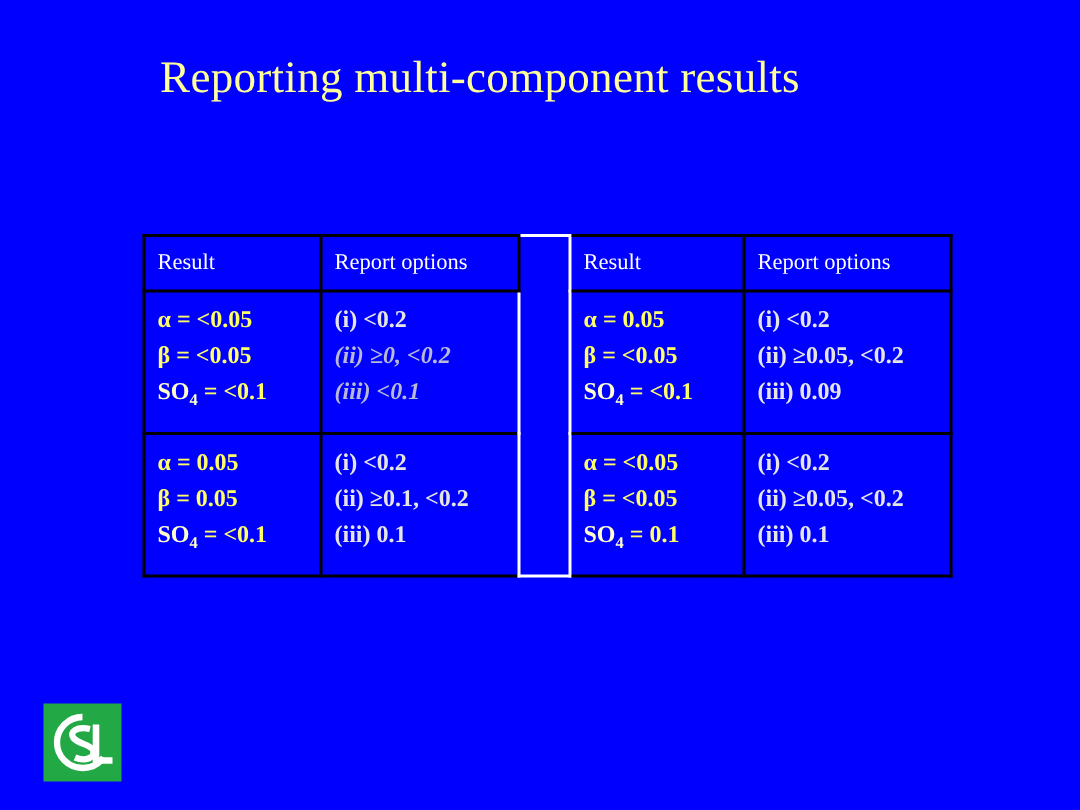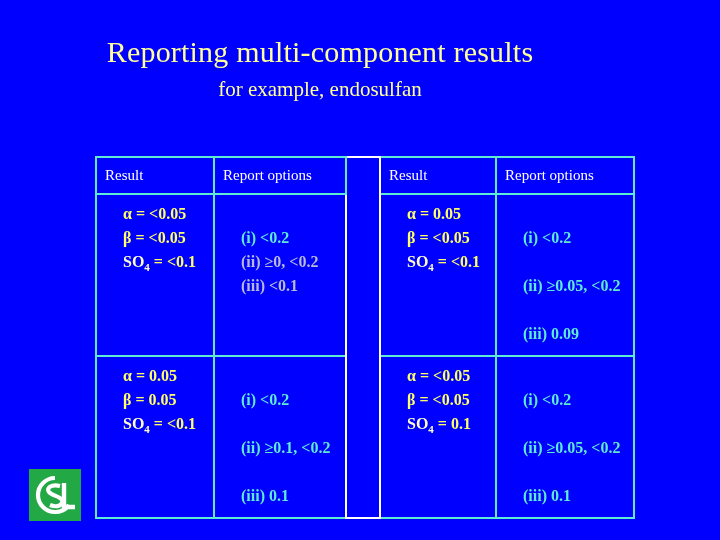--- a/index.html
+++ b/index.html
@@ -41,40 +41,40 @@
   
   .results-table {
     position: absolute;
     left: 95px;
     top: 156px;
     width: 540px;
     border-collapse: collapse;
     table-layout: fixed;
   }
   .results-table td {
-    border: 2px solid #5eead4;
+    border: 2px solid #000000;
     padding: 0;
     vertical-align: top;
     background: #0000ff;
   }
   .results-table td.spacer-cell {
     border-top: 2px solid #ffffff;
     border-bottom: 2px solid #ffffff;
     border-left: 2px solid #ffffff;
     border-right: 2px solid #ffffff;
   }
 
   .col-result   { width: 118px; }
   .col-options  { width: 132px; }
   .col-spacer   { width: 34px; }
   .col-result2  { width: 116px; }
   .col-options2 { width: 138px; }
 
   .cell-pad {
-    padding: 7px 0 9px 26px;
+    padding: 7px 0 9px 8px;
   }
   .cell-pad-head {
     padding: 8px 0 9px 8px;
   }
 
   
   .head-text {
     color: #ffffff;
     font-size: 15px;
     line-height: 18px;
@@ -85,25 +85,25 @@
   .line {
     font-size: 16px;
     line-height: 24px;
     white-space: nowrap;
     font-weight: bold;
   }
   .line.result {
     color: #ffff66;
   }
   .line.opt {
-    color: #5eead4;
-    margin-top: 24px;
+    color: #e5e5e5;
   }
   .line.dim {
     color: #b9b9d6;
+    font-style: italic;
   }
   .line .sym {
     color: #ffff66;
   }
   .line .sub {
     font-size: 11px;
     vertical-align: sub;
   }
   .line .pale {
     color: #ffffcc;
@@ -119,21 +119,20 @@
     height: 52px;
     background: #22a844;
   }
   .logo svg { display: block; }
 </style>
 </head>
 <body>
 
 <div class="title-block">
   <div class="title-main">Reporting multi-component results</div>
-  <div class="title-sub">for example, endosulfan</div>
 </div>
 
 <table class="results-table">
   <colgroup>
     <col class="col-result">
     <col class="col-options">
     <col class="col-spacer">
     <col class="col-result2">
     <col class="col-options2">
   </colgroup>

